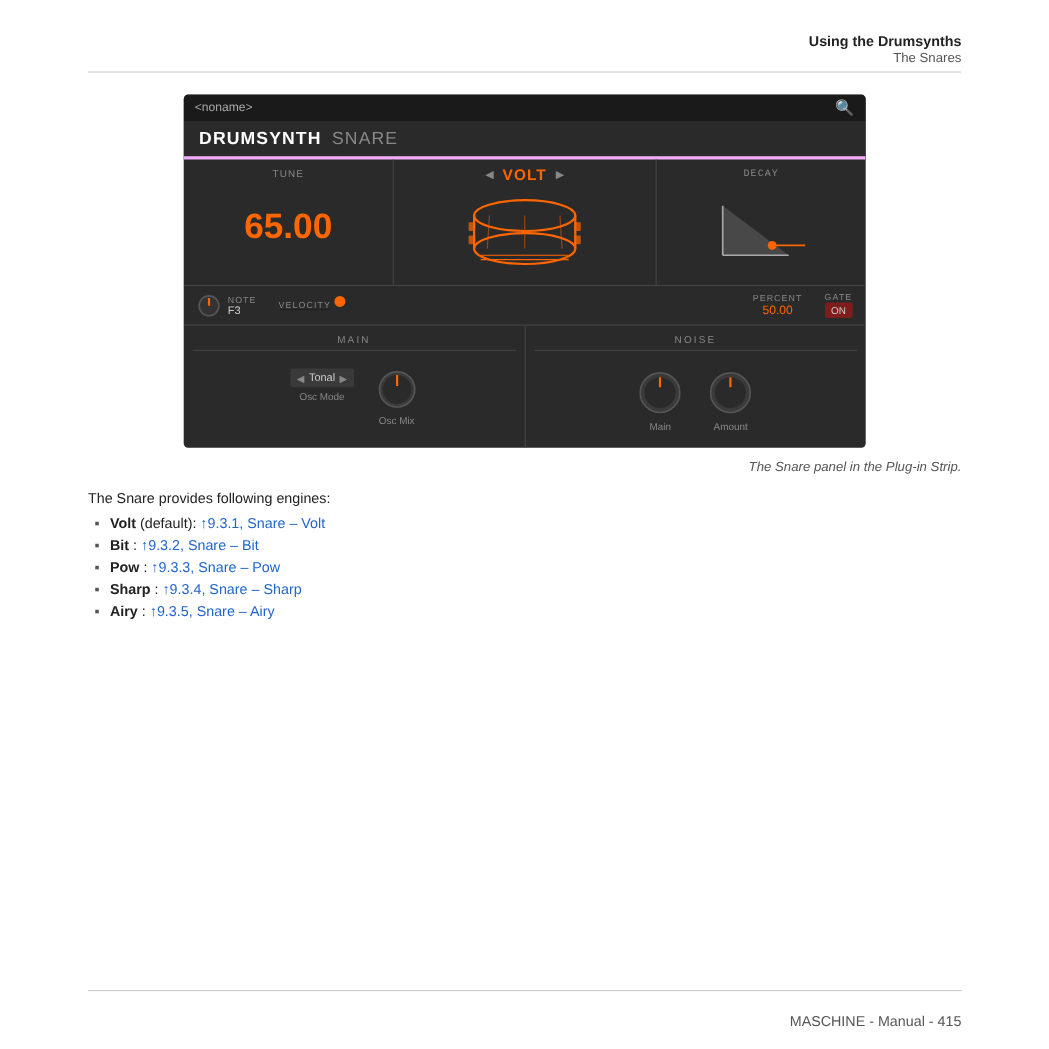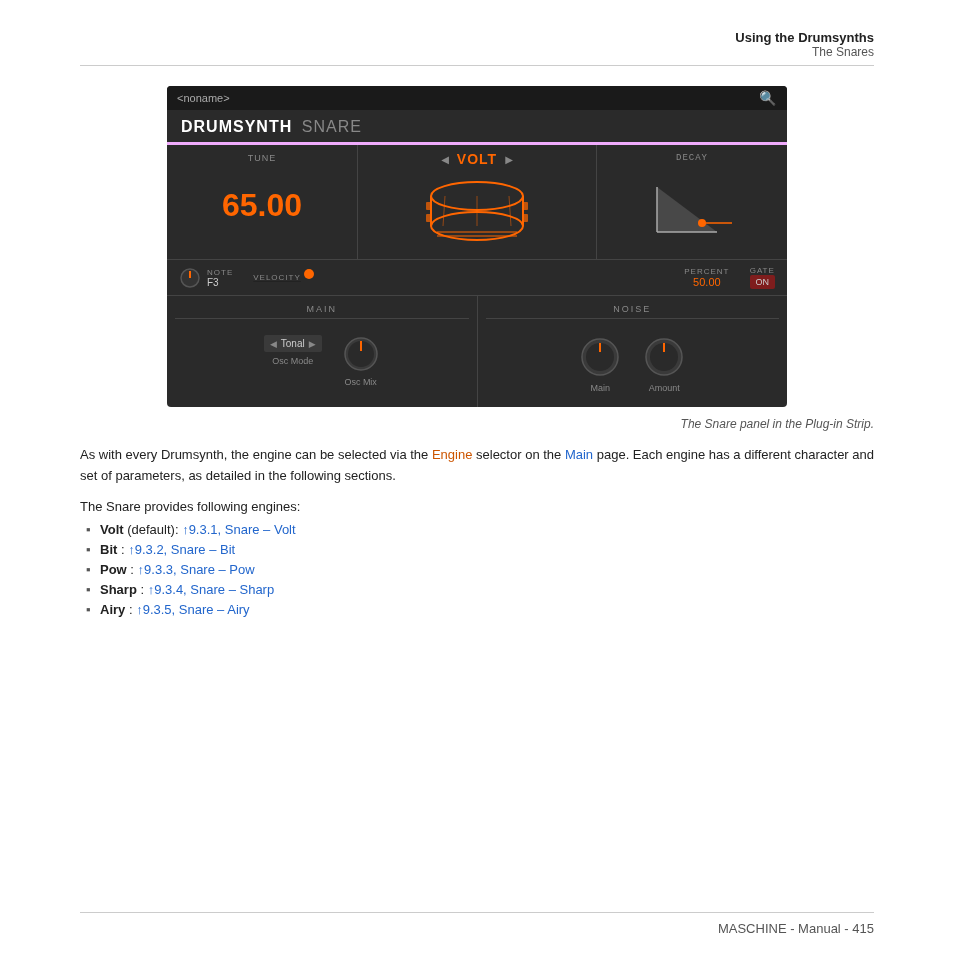--- a/index.html
+++ b/index.html
@@ -366,21 +366,21 @@
 
     
     .footer {
       position: absolute;
       bottom: 18px;
       right: 80px;
       font-size: 13px;
       color: #555;
       border-top: 1px solid #ccc;
       width: calc(100% - 160px);
-      padding-top: 8px;
+      padding-top: 20px;
       text-align: right;
     }
   </style>
 </head>
 <body>
 
 <div class="page">
 
   <div class="header">
     <div class="header-title">Using the Drumsynths</div>
@@ -533,27 +533,20 @@
             <span class="knob-label">Amount</span>
           </div>
         </div>
       </div>
 
     </div>
   </div>
 
   <p class="caption">The Snare panel in the Plug-in Strip.</p>
 
-  <p class="body-text">
-    As with every Drumsynth, the engine can be selected via the
-    <a class="link-orange" href="#">Engine</a>
-    selector on the
-    <a class="link-blue" href="#">Main</a>
-    page. Each engine has a different character and set of parameters, as detailed in the following sections.
-  </p>
 
   <p class="engines-intro">The Snare provides following engines:</p>
   <ul class="engine-list">
     <li>
       <strong>Volt</strong>
       <span> (default): </span>
       <a class="link-blue" href="#">↑9.3.1, Snare – Volt</a>
     </li>
     <li>
       <strong>Bit</strong>

